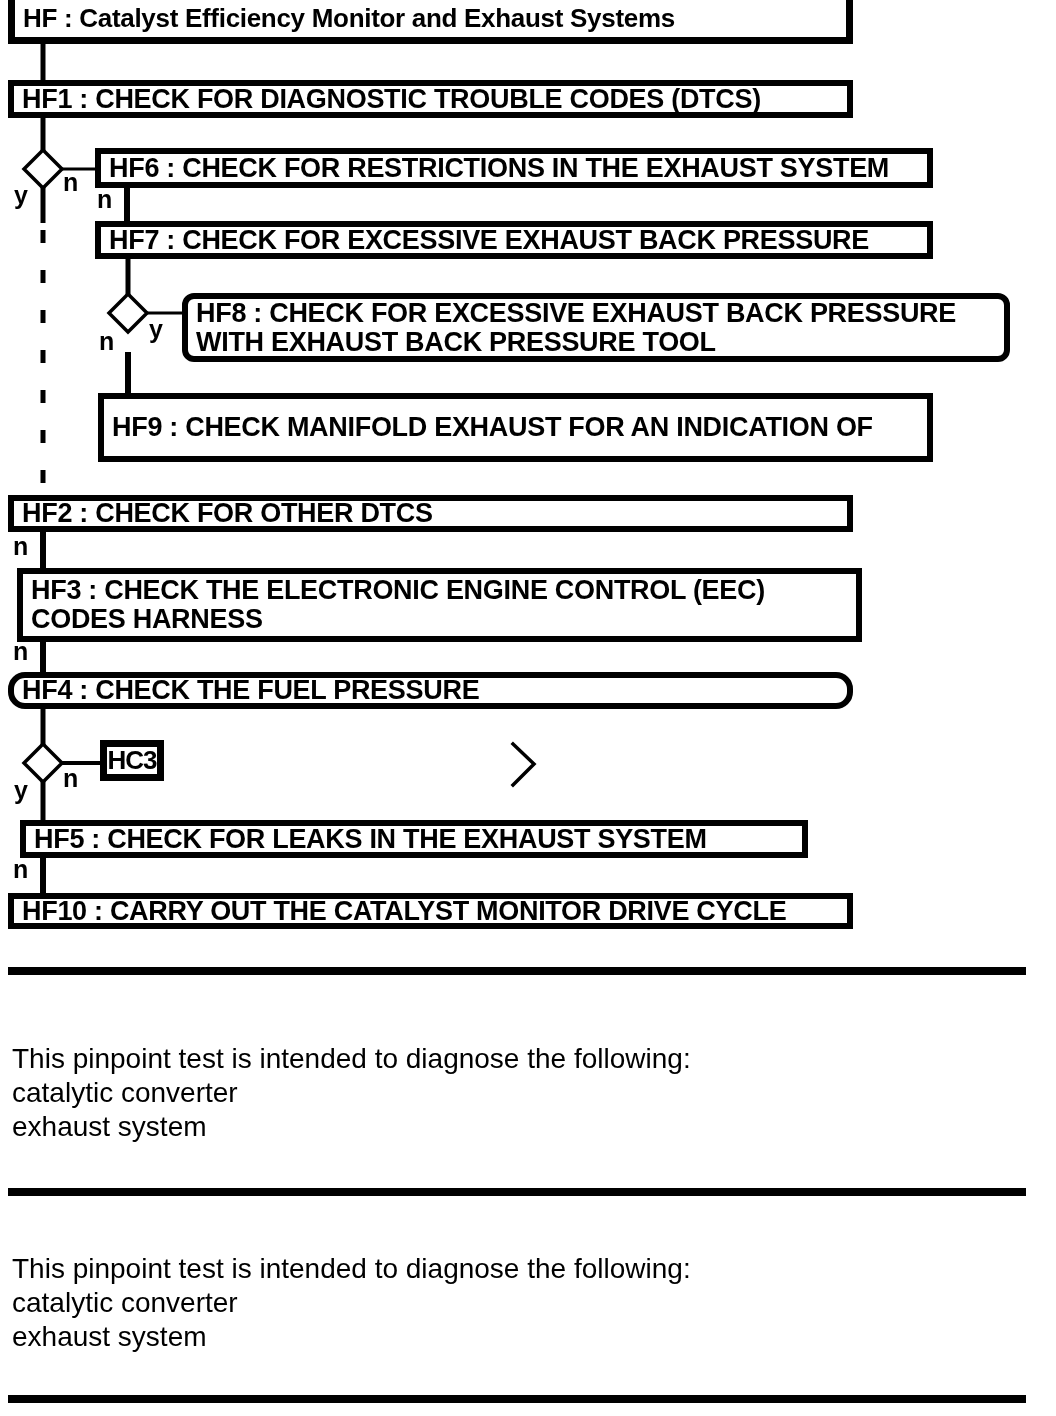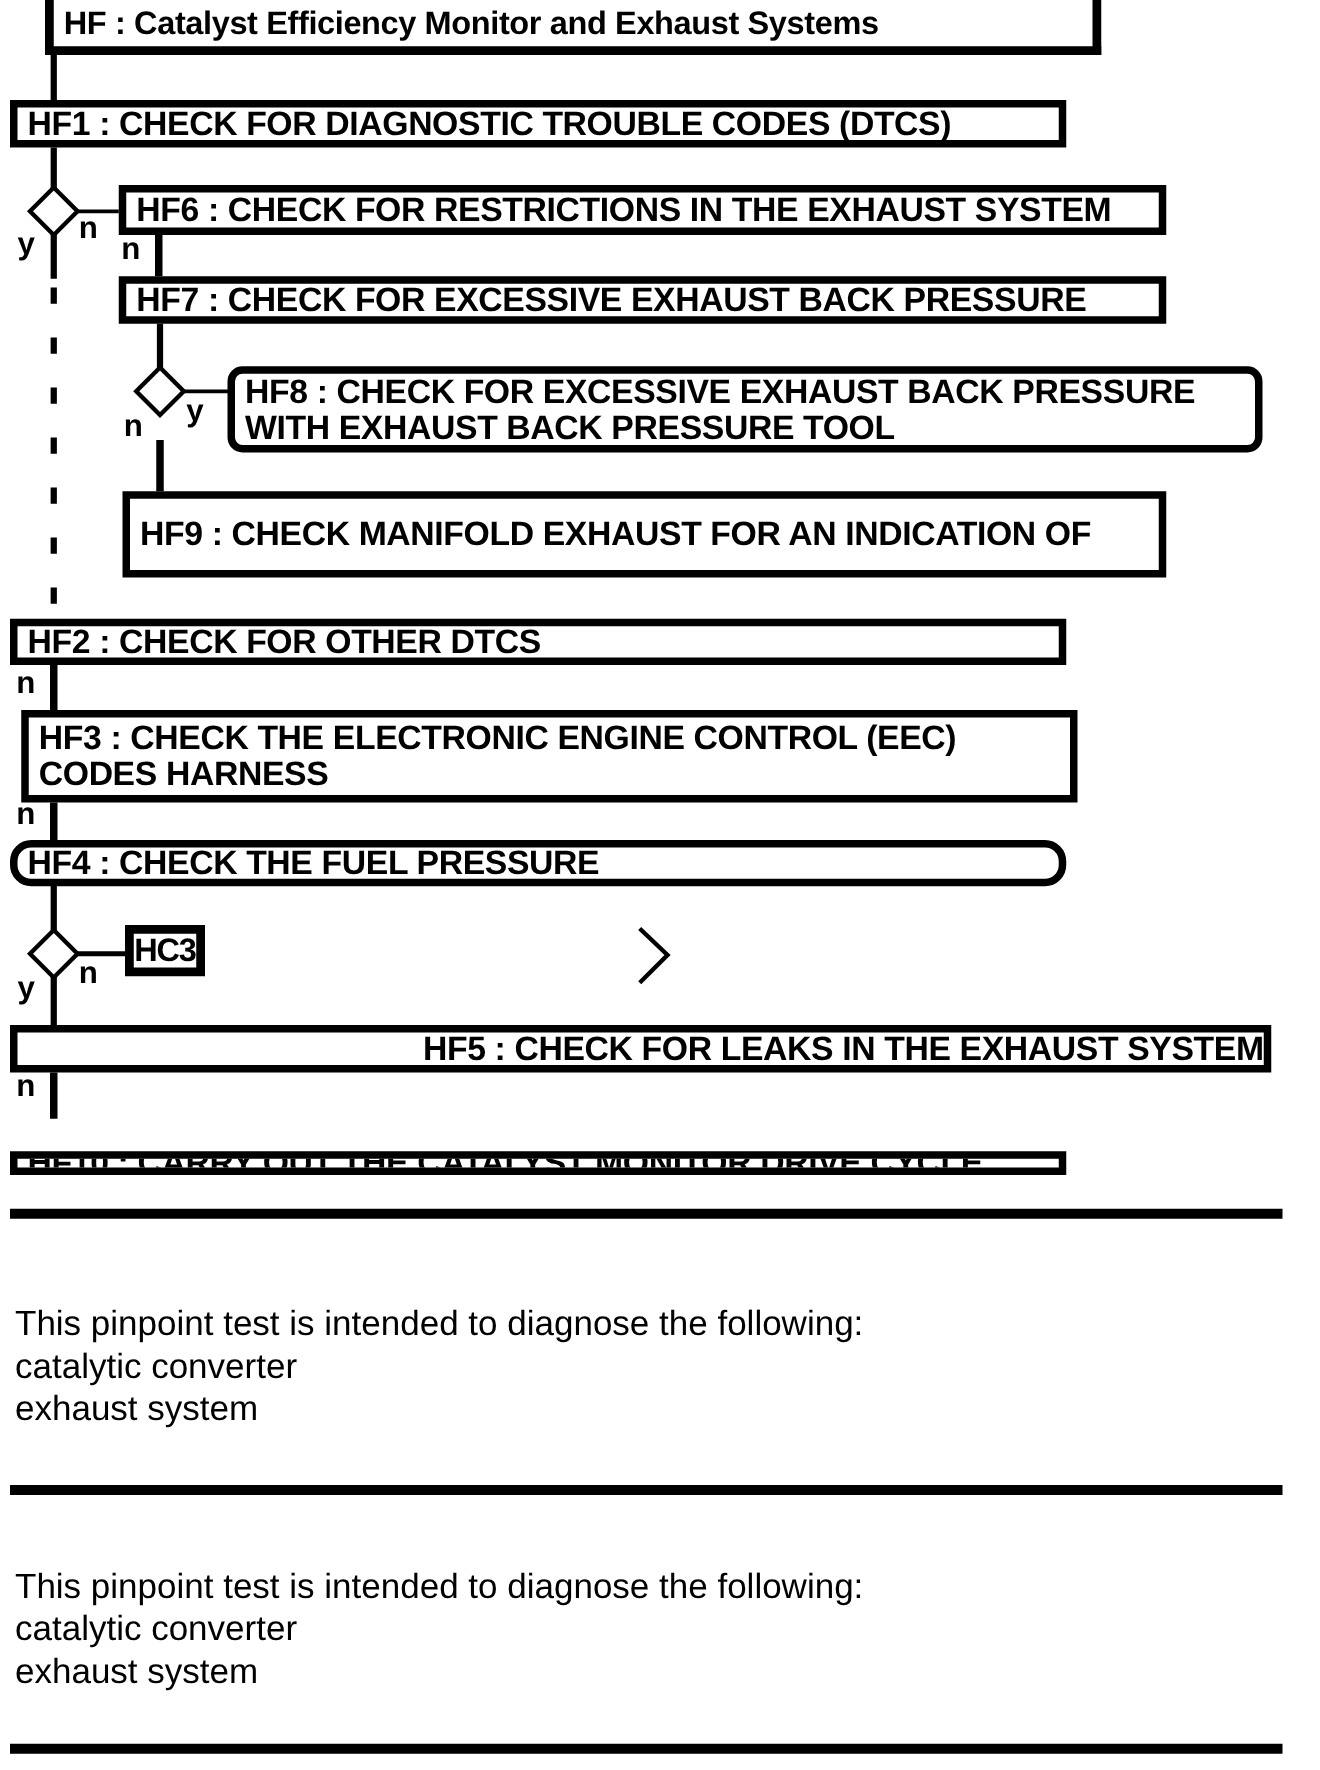--- a/index.html
+++ b/index.html
@@ -27,34 +27,33 @@
     line-height:29px;
     letter-spacing:-0.3px;
     white-space:nowrap;
     overflow:hidden;
   }
   .box .ln{display:block;}
   #title-box{
     left:8px;top:0;width:845px;height:44px;
     border-top:none;border-width:7px;
     font-size:26px;
-    margin-left:28px;
   }
   #hf1-box{left:8px;top:80px;width:845px;height:38px;}
   #hf6-box{left:95px;top:148px;width:838px;height:40px;}
   #hf7-box{left:95px;top:221px;width:838px;height:38px;}
   #hf8-box{left:182px;top:293px;width:828px;height:69px;border-radius:12px;}
   #hf9-box{left:98px;top:393px;width:835px;height:69px;}
   #hf2-box{left:8px;top:495px;width:845px;height:37px;}
   #hf3-box{left:17px;top:568px;width:845px;height:74px;}
   #hf4-box{left:8px;top:672px;width:845px;height:37px;border-radius:17px;}
   #hc3-box{left:100px;top:740px;width:64px;height:41px;border-width:7px;
            padding:0;align-items:center;font-size:26px;letter-spacing:-1px;}
-  #hf5-box{left:8px;top:820px;width:1009px;height:38px;text-align:right;}
-  #hf10-box{left:8px;top:893px;width:845px;height:19px;margin-top:28px;}
+  #hf5-box{left:20px;top:820px;width:788px;height:38px;}
+  #hf10-box{left:8px;top:893px;width:845px;height:36px;}
   .lbl{
     position:absolute;
     z-index:3;
     font-weight:bold;
     font-size:25px;
     line-height:25px;
   }
   .rule{
     position:absolute;
     left:8px;width:1018px;height:8px;

